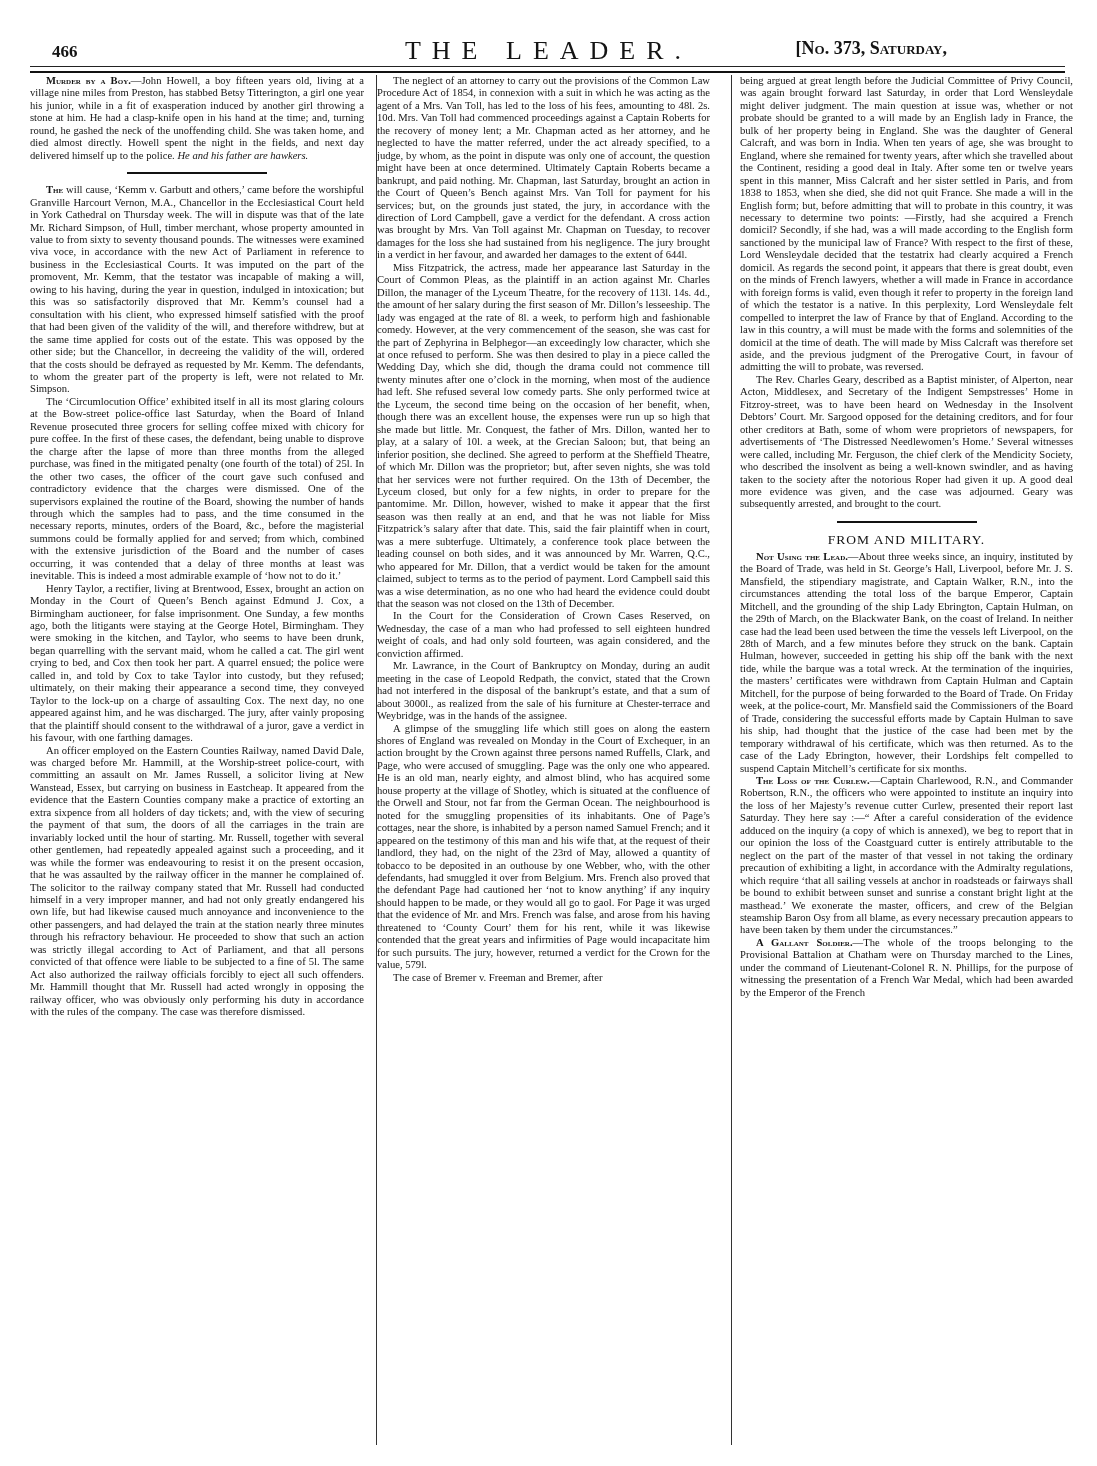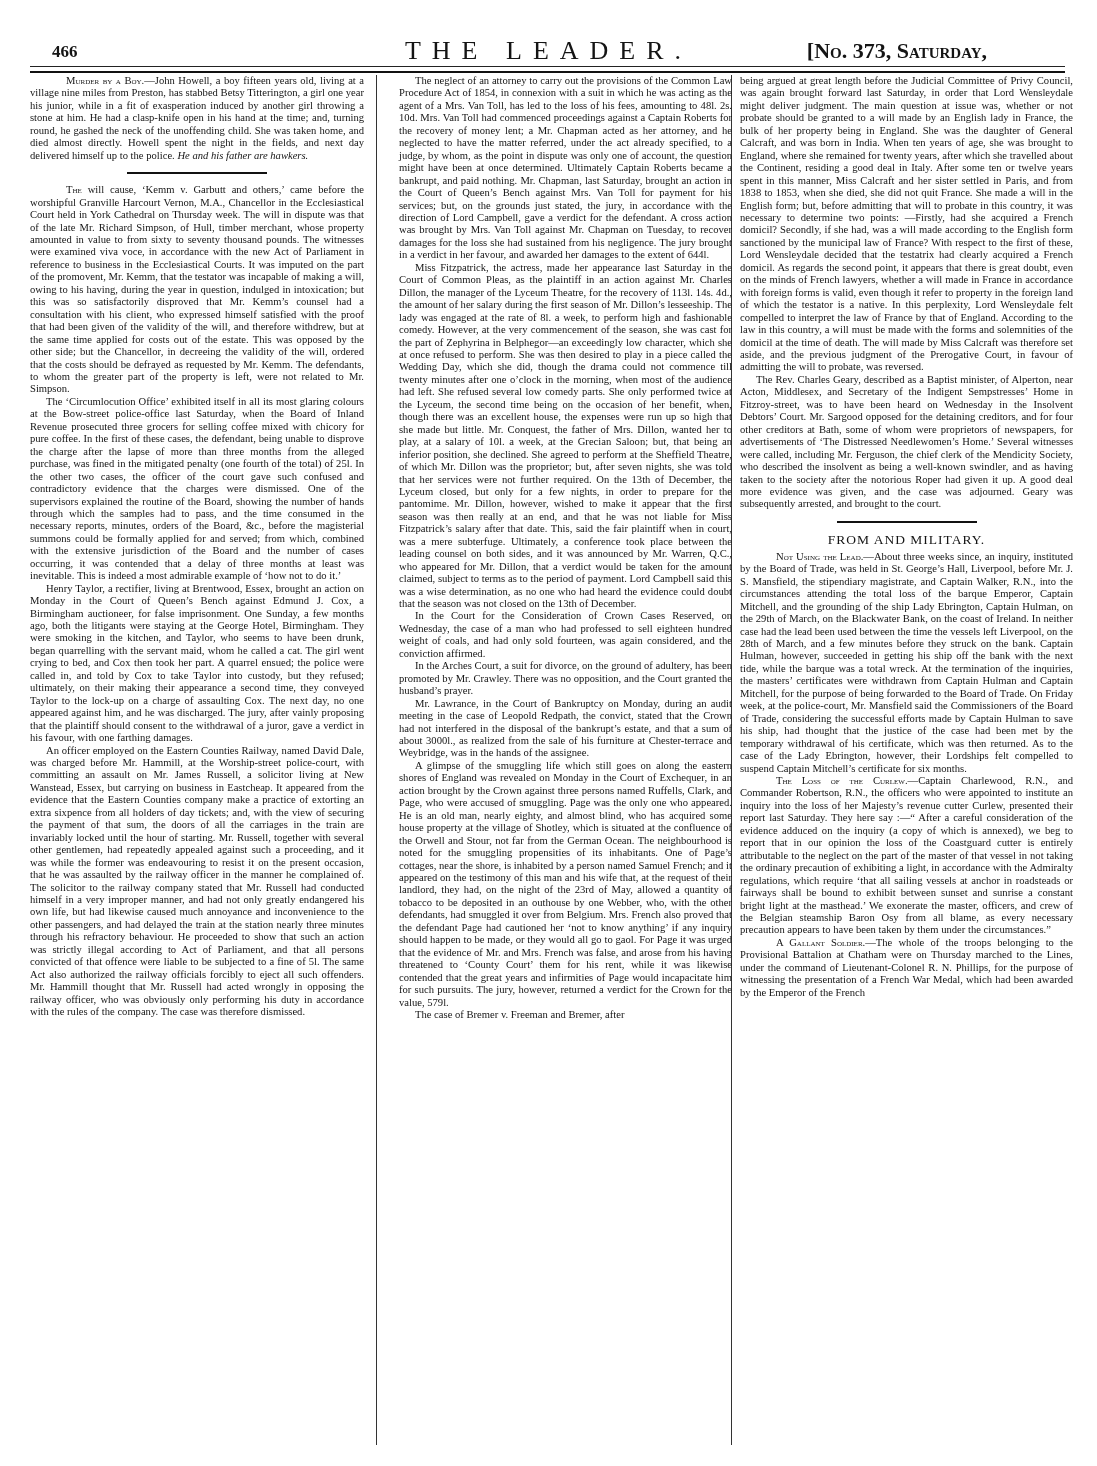--- a/index.html
+++ b/index.html
@@ -1,36 +1,36 @@
 <!DOCTYPE html>
 <html><head>
 <meta charset="utf-8">
 <style>
   html, body { margin: 0; padding: 0; background: #ffffff; }
   body {
     width: 1097px; height: 1466px; overflow: hidden; position: relative;
     font-family: "DejaVu Serif", "Liberation Serif", serif; color: #141414;
   }
-  .masthead { position: absolute; left: 0; top: 0; width: 999px; height: 62px; padding-left: 40px; }
+  .masthead { position: absolute; left: 0; top: 0; width: 999px; height: 62px; }
   .page-num { position: absolute; left: 52px; top: 42px; font-family: "Liberation Serif", serif; font-weight: bold; font-size: 17px; }
   .title { position: absolute; left: 0; width: 1097px; top: 36px; text-align: center; font-family: "Liberation Serif", serif; font-size: 26px; letter-spacing: 11px; }
-  .issue { position: absolute; right: 52px; top: 38px; font-family: "Liberation Serif", serif; font-size: 22px; font-variant: small-caps; font-weight: bold; }
+  .issue { position: absolute; right: 52px; top: 38px; font-family: "Liberation Serif", serif; font-size: 18px; font-variant: small-caps; font-weight: bold; }
   .rule { position: absolute; left: 30px; width: 1035px; top: 66px; height: 4px; border-top: 1px solid #222; border-bottom: 2px solid #111; }
   .column {
     position: absolute; top: 75px; font-family: "Liberation Serif", serif; font-size: 10.6px; line-height: 12.45px;
     text-align: justify; hyphens: manual;
   }
   .col1 { left: 30px; width: 334px; }
-  .col2 { left: 399px; width: 333px; }
+  .col2 { left: 377px; width: 333px; }
   .col3 { left: 740px; width: 333px; }
   .divider { position: absolute; top: 75px; width: 1px; background: #333; height: 1370px; }
   .d1 { left: 376px; } .d2 { left: 731px; }
   p { margin: 0; text-indent: 16px; }
   p.noindent { text-indent: 0; }
-  .lead { font-variant: small-caps; font-weight: normal; margin-left: 20px; }
+  .lead { font-variant: small-caps; font-weight: bold; }
   .hdg { text-align: center; font-size: 13.5px; letter-spacing: 1px; line-height: 14px; margin: 6px 0 4px 0; text-indent: 0; }
   .short-rule { width: 140px; margin: 10px auto 10px auto; border-top: 2px solid #111; }
   i { font-style: italic; }
 </style>
 </head>
 <body>
 
 <div class="masthead">
   <span class="page-num">466</span>
   <div class="title">THE LEADER.</div>
@@ -47,21 +47,20 @@
   <p><span class="lead">The</span> <span>will cause, ‘Kemm v. Garbutt and others,’ came before the worshipful Granville Harcourt Vernon, M.A., Chancellor in the Ecclesiastical Court held in York Cathedral on Thursday week. The will in dispute was that of the late Mr. Richard Simpson, of Hull, timber merchant, whose property amounted in value to from sixty to seventy thousand pounds. The witnesses were examined viva voce, in accordance with the new Act of Parliament in reference to business in the Ecclesiastical Courts. It was imputed on the part of the promovent, Mr. Kemm, that the testator was incapable of making a will, owing to his having, during the year in question, indulged in intoxication; but this was so satisfactorily disproved that Mr. Kemm’s counsel had a consultation with his client, who expressed himself satisfied with the proof that had been given of the validity of the will, and therefore withdrew, but at the same time applied for costs out of the estate. This was opposed by the other side; but the Chancellor, in decreeing the validity of the will, ordered that the costs should be defrayed as requested by Mr. Kemm. The defendants, to whom the greater part of the property is left, were not related to Mr. Simpson.</span></p>
   <p>The ‘Circumlocution Office’ exhibited itself in all its most glaring colours at the Bow-street police-office last Saturday, when the Board of Inland Revenue prosecuted three grocers for selling coffee mixed with chicory for pure coffee. In the first of these cases, the defendant, being unable to disprove the charge after the lapse of more than three months from the alleged purchase, was fined in the mitigated penalty (one fourth of the total) of 25l. In the other two cases, the officer of the court gave such confused and contradictory evidence that the charges were dismissed. One of the supervisors explained the routine of the Board, showing the number of hands through which the samples had to pass, and the time consumed in the necessary reports, minutes, orders of the Board, &amp;c., before the magisterial summons could be formally applied for and served; from which, combined with the extensive jurisdiction of the Board and the number of cases occurring, it was contended that a delay of three months at least was inevitable. This is indeed a most admirable example of ‘how not to do it.’</p>
   <p>Henry Taylor, a rectifier, living at Brentwood, Essex, brought an action on Monday in the Court of Queen’s Bench against Edmund J. Cox, a Birmingham auctioneer, for false imprisonment. One Sunday, a few months ago, both the litigants were staying at the George Hotel, Birmingham. They were smoking in the kitchen, and Taylor, who seems to have been drunk, began quarrelling with the servant maid, whom he called a cat. The girl went crying to bed, and Cox then took her part. A quarrel ensued; the police were called in, and told by Cox to take Taylor into custody, but they refused; ultimately, on their making their appearance a second time, they conveyed Taylor to the lock-up on a charge of assaulting Cox. The next day, no one appeared against him, and he was discharged. The jury, after vainly proposing that the plaintiff should consent to the withdrawal of a juror, gave a verdict in his favour, with one farthing damages.</p>
   <p>An officer employed on the Eastern Counties Railway, named David Dale, was charged before Mr. Hammill, at the Worship-street police-court, with committing an assault on Mr. James Russell, a solicitor living at New Wanstead, Essex, but carrying on business in Eastcheap. It appeared from the evidence that the Eastern Counties company make a practice of extorting an extra sixpence from all holders of day tickets; and, with the view of securing the payment of that sum, the doors of all the carriages in the train are invariably locked until the hour of starting. Mr. Russell, together with several other gentlemen, had repeatedly appealed against such a proceeding, and it was while the former was endeavouring to resist it on the present occasion, that he was assaulted by the railway officer in the manner he complained of. The solicitor to the railway company stated that Mr. Russell had conducted himself in a very improper manner, and had not only greatly endangered his own life, but had likewise caused much annoyance and inconvenience to the other passengers, and had delayed the train at the station nearly three minutes through his refractory behaviour. He proceeded to show that such an action was strictly illegal according to Act of Parliament, and that all persons convicted of that offence were liable to be subjected to a fine of 5l. The same Act also authorized the railway officials forcibly to eject all such offenders. Mr. Hammill thought that Mr. Russell had acted wrongly in opposing the railway officer, who was obviously only performing his duty in accordance with the rules of the company. The case was therefore dismissed.</p>
 </div>
 
 <div class="column col2">
   <p>The neglect of an attorney to carry out the provisions of the Common Law Procedure Act of 1854, in connexion with a suit in which he was acting as the agent of a Mrs. Van Toll, has led to the loss of his fees, amounting to 48l. 2s. 10d. Mrs. Van Toll had commenced proceedings against a Captain Roberts for the recovery of money lent; a Mr. Chapman acted as her attorney, and he neglected to have the matter referred, under the act already specified, to a judge, by whom, as the point in dispute was only one of account, the question might have been at once determined. Ultimately Captain Roberts became a bankrupt, and paid nothing. Mr. Chapman, last Saturday, brought an action in the Court of Queen’s Bench against Mrs. Van Toll for payment for his services; but, on the grounds just stated, the jury, in accordance with the direction of Lord Campbell, gave a verdict for the defendant. A cross action was brought by Mrs. Van Toll against Mr. Chapman on Tuesday, to recover damages for the loss she had sustained from his negligence. The jury brought in a verdict in her favour, and awarded her damages to the extent of 644l.</p>
   <p>Miss Fitzpatrick, the actress, made her appearance last Saturday in the Court of Common Pleas, as the plaintiff in an action against Mr. Charles Dillon, the manager of the Lyceum Theatre, for the recovery of 113l. 14s. 4d., the amount of her salary during the first season of Mr. Dillon’s lesseeship. The lady was engaged at the rate of 8l. a week, to perform high and fashionable comedy. However, at the very commencement of the season, she was cast for the part of Zephyrina in Belphegor—an exceedingly low character, which she at once refused to perform. She was then desired to play in a piece called the Wedding Day, which she did, though the drama could not commence till twenty minutes after one o’clock in the morning, when most of the audience had left. She refused several low comedy parts. She only performed twice at the Lyceum, the second time being on the occasion of her benefit, when, though there was an excellent house, the expenses were run up so high that she made but little. Mr. Conquest, the father of Mrs. Dillon, wanted her to play, at a salary of 10l. a week, at the Grecian Saloon; but, that being an inferior position, she declined. She agreed to perform at the Sheffield Theatre, of which Mr. Dillon was the proprietor; but, after seven nights, she was told that her services were not further required. On the 13th of December, the Lyceum closed, but only for a few nights, in order to prepare for the pantomime. Mr. Dillon, however, wished to make it appear that the first season was then really at an end, and that he was not liable for Miss Fitzpatrick’s salary after that date. This, said the fair plaintiff when in court, was a mere subterfuge. Ultimately, a conference took place between the leading counsel on both sides, and it was announced by Mr. Warren, Q.C., who appeared for Mr. Dillon, that a verdict would be taken for the amount claimed, subject to terms as to the period of payment. Lord Campbell said this was a wise determination, as no one who had heard the evidence could doubt that the season was not closed on the 13th of December.</p>
   <p>In the Court for the Consideration of Crown Cases Reserved, on Wednesday, the case of a man who had professed to sell eighteen hundred weight of coals, and had only sold fourteen, was again considered, and the conviction affirmed.</p>
-  <p>In the Arches Court, a suit for divorce, on the ground of adultery, has been promoted by Mr. Crawley. There was no opposition, and the Court granted the husband’s prayer.</p>
   <p>Mr. Lawrance, in the Court of Bankruptcy on Monday, during an audit meeting in the case of Leopold Redpath, the convict, stated that the Crown had not interfered in the disposal of the bankrupt’s estate, and that a sum of about 3000l., as realized from the sale of his furniture at Chester-terrace and Weybridge, was in the hands of the assignee.</p>
   <p>A glimpse of the smuggling life which still goes on along the eastern shores of England was revealed on Monday in the Court of Exchequer, in an action brought by the Crown against three persons named Ruffells, Clark, and Page, who were accused of smuggling. Page was the only one who appeared. He is an old man, nearly eighty, and almost blind, who has acquired some house property at the village of Shotley, which is situated at the confluence of the Orwell and Stour, not far from the German Ocean. The neighbourhood is noted for the smuggling propensities of its inhabitants. One of Page’s cottages, near the shore, is inhabited by a person named Samuel French; and it appeared on the testimony of this man and his wife that, at the request of their landlord, they had, on the night of the 23rd of May, allowed a quantity of tobacco to be deposited in an outhouse by one Webber, who, with the other defendants, had smuggled it over from Belgium. Mrs. French also proved that the defendant Page had cautioned her ‘not to know anything’ if any inquiry should happen to be made, or they would all go to gaol. For Page it was urged that the evidence of Mr. and Mrs. French was false, and arose from his having threatened to ‘County Court’ them for his rent, while it was likewise contended that the great years and infirmities of Page would incapacitate him for such pursuits. The jury, however, returned a verdict for the Crown for the value, 579l.</p>
   <p>The case of Bremer v. Freeman and Bremer, after</p>
 </div>
 
 <div class="column col3">
   <p class="noindent">being argued at great length before the Judicial Committee of Privy Council, was again brought forward last Saturday, in order that Lord Wensleydale might deliver judgment. The main question at issue was, whether or not probate should be granted to a will made by an English lady in France, the bulk of her property being in England. She was the daughter of General Calcraft, and was born in India. When ten years of age, she was brought to England, where she remained for twenty years, after which she travelled about the Continent, residing a good deal in Italy. After some ten or twelve years spent in this manner, Miss Calcraft and her sister settled in Paris, and from 1838 to 1853, when she died, she did not quit France. She made a will in the English form; but, before admitting that will to probate in this country, it was necessary to determine two points: —Firstly, had she acquired a French domicil? Secondly, if she had, was a will made according to the English form sanctioned by the municipal law of France? With respect to the first of these, Lord Wensleydale decided that the testatrix had clearly acquired a French domicil. As regards the second point, it appears that there is great doubt, even on the minds of French lawyers, whether a will made in France in accordance with foreign forms is valid, even though it refer to property in the foreign land of which the testator is a native. In this perplexity, Lord Wensleydale felt compelled to interpret the law of France by that of England. According to the law in this country, a will must be made with the forms and solemnities of the domicil at the time of death. The will made by Miss Calcraft was therefore set aside, and the previous judgment of the Prerogative Court, in favour of admitting the will to probate, was reversed.</p>
   <p>The Rev. Charles Geary, described as a Baptist minister, of Alperton, near Acton, Middlesex, and Secretary of the Indigent Sempstresses’ Home in Fitzroy-street, was to have been heard on Wednesday in the Insolvent Debtors’ Court. Mr. Sargood opposed for the detaining creditors, and for four other creditors at Bath, some of whom were proprietors of newspapers, for advertisements of ‘The Distressed Needlewomen’s Home.’ Several witnesses were called, including Mr. Ferguson, the chief clerk of the Mendicity Society, who described the insolvent as being a well-known swindler, and as having taken to the society after the notorious Roper had given it up. A good deal more evidence was given, and the case was adjourned. Geary was subsequently arrested, and brought to the court.</p>
   <div class="short-rule"></div>
   <p class="hdg">FROM AND MILITARY.</p>

